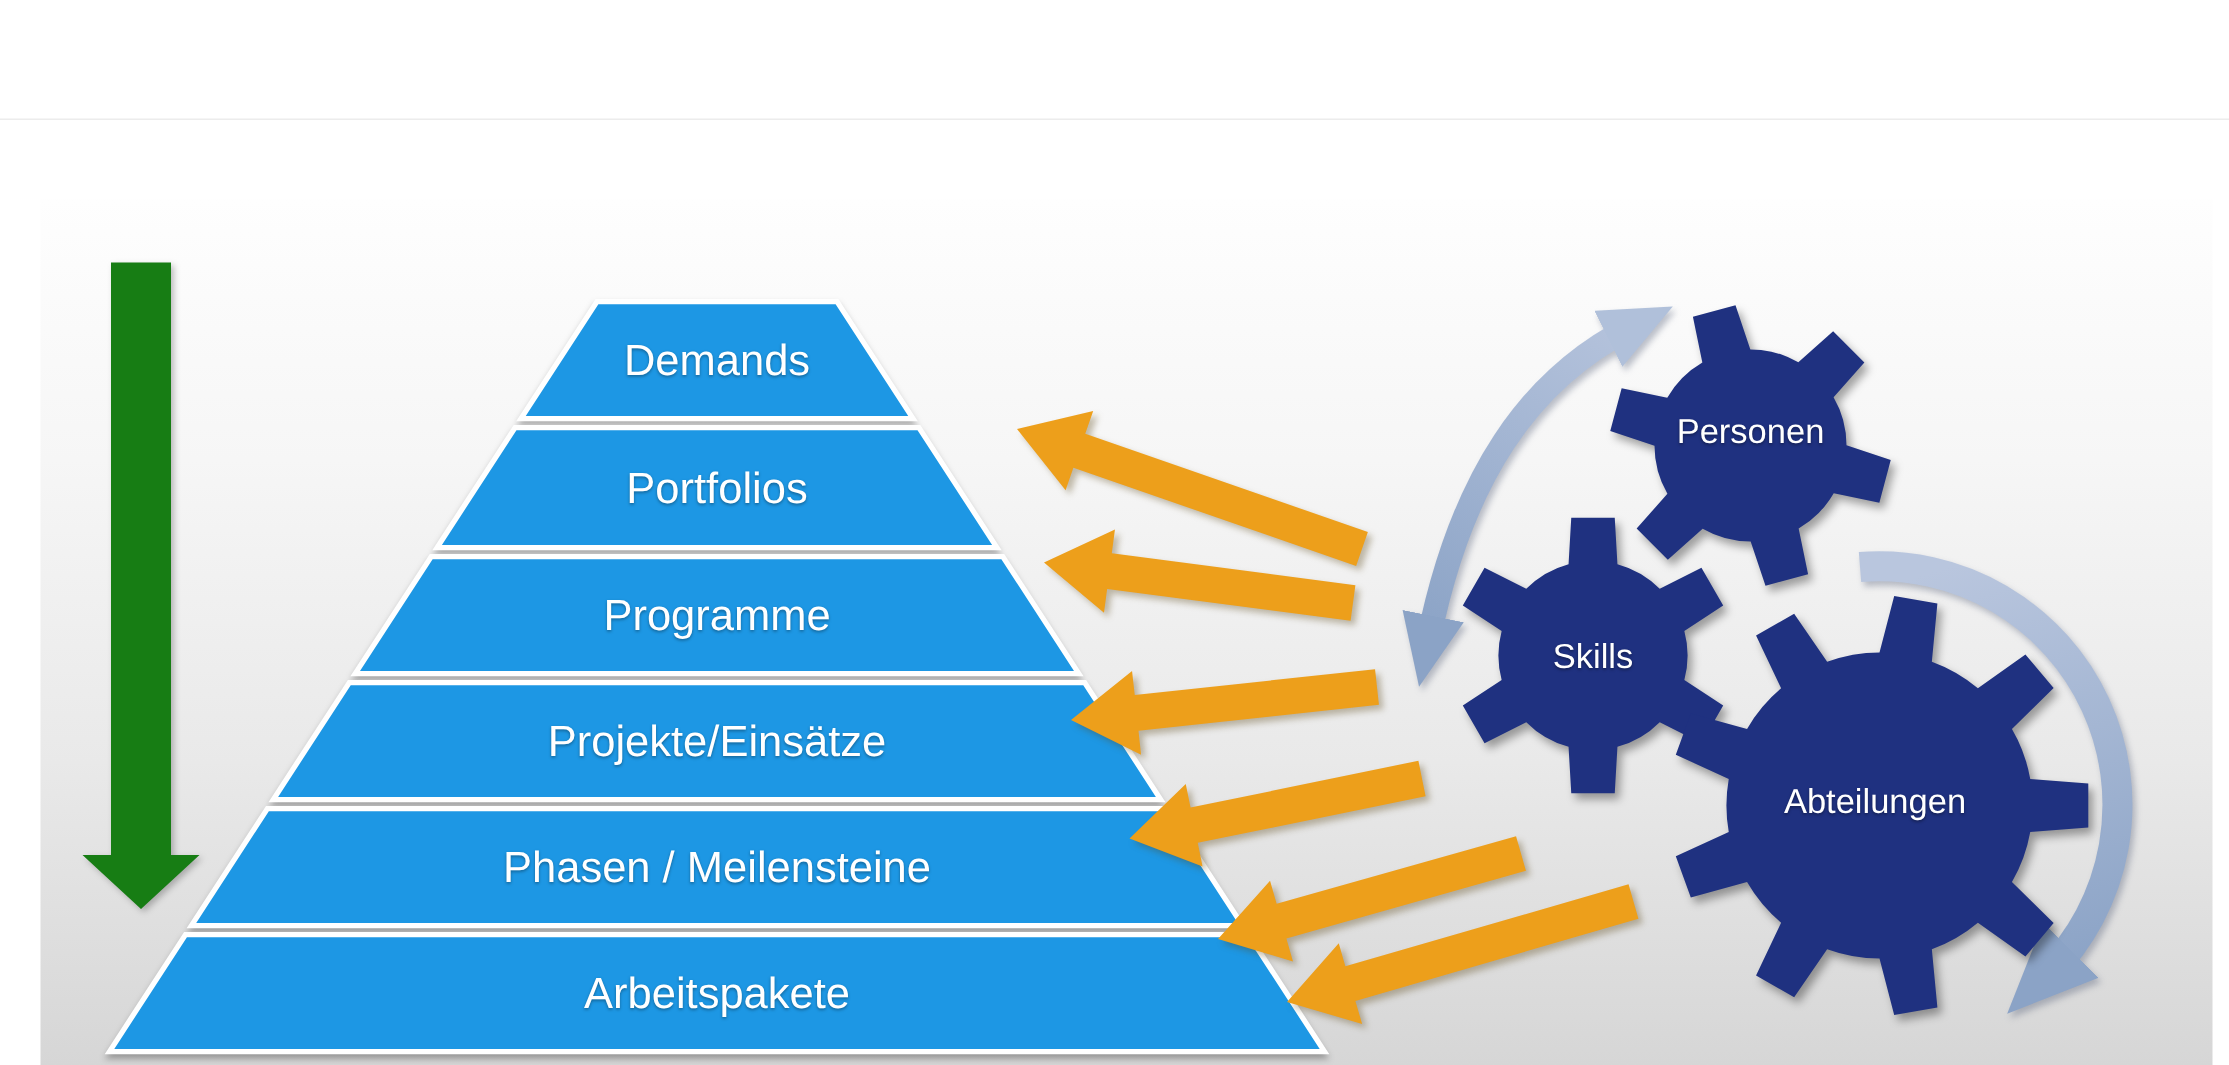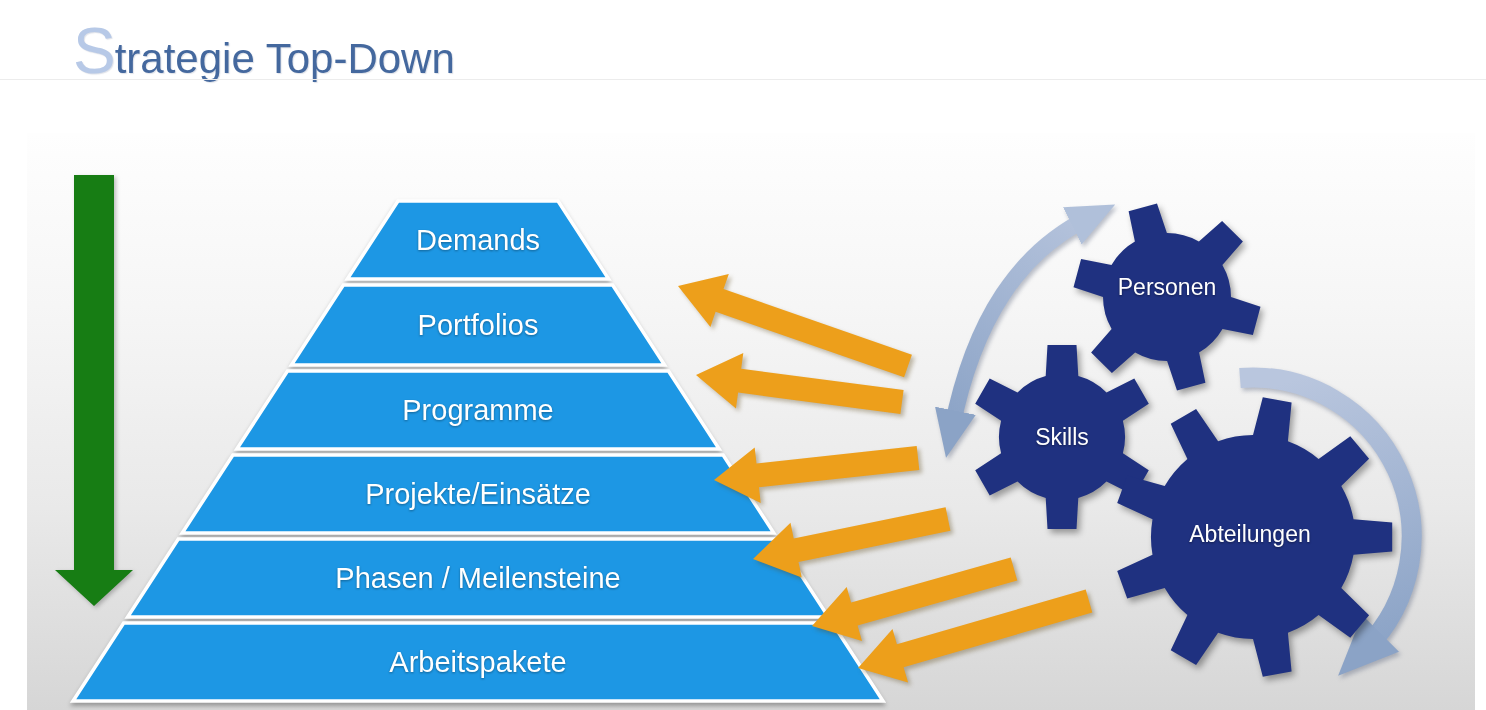--- a/index.html
+++ b/index.html
@@ -31,21 +31,20 @@
   #layer-pyramid{filter:drop-shadow(0 3px 2px rgba(0,0,0,.3));}
   #layer-gears{filter:drop-shadow(3px 4px 3px rgba(0,0,0,.35));}
   #layer-arcs{filter:drop-shadow(2px 3px 2px rgba(90,100,125,.4));}
   .arc-stroke{fill:none;stroke-linecap:butt;}
 </style>
 </head>
 <body>
 
 <div class="page">
 
-  <h1 class="slide-title"><span class="t-initial">S</span><span class="t-rest">trategie Top-Down</span></h1>
 
   <div class="title-rule"></div>
   <div class="content-panel"></div>
 
   <svg id="scene" width="1486" height="710" viewBox="0 0 1486 710">
     <defs>
       <linearGradient id="grad-arc-small" gradientUnits="userSpaceOnUse" x1="1088" y1="218" x2="952" y2="428">
         <stop offset="0" stop-color="#b5c3dc"></stop>
           <stop offset="1" stop-color="#8ba3c6"></stop>
       </linearGradient>

